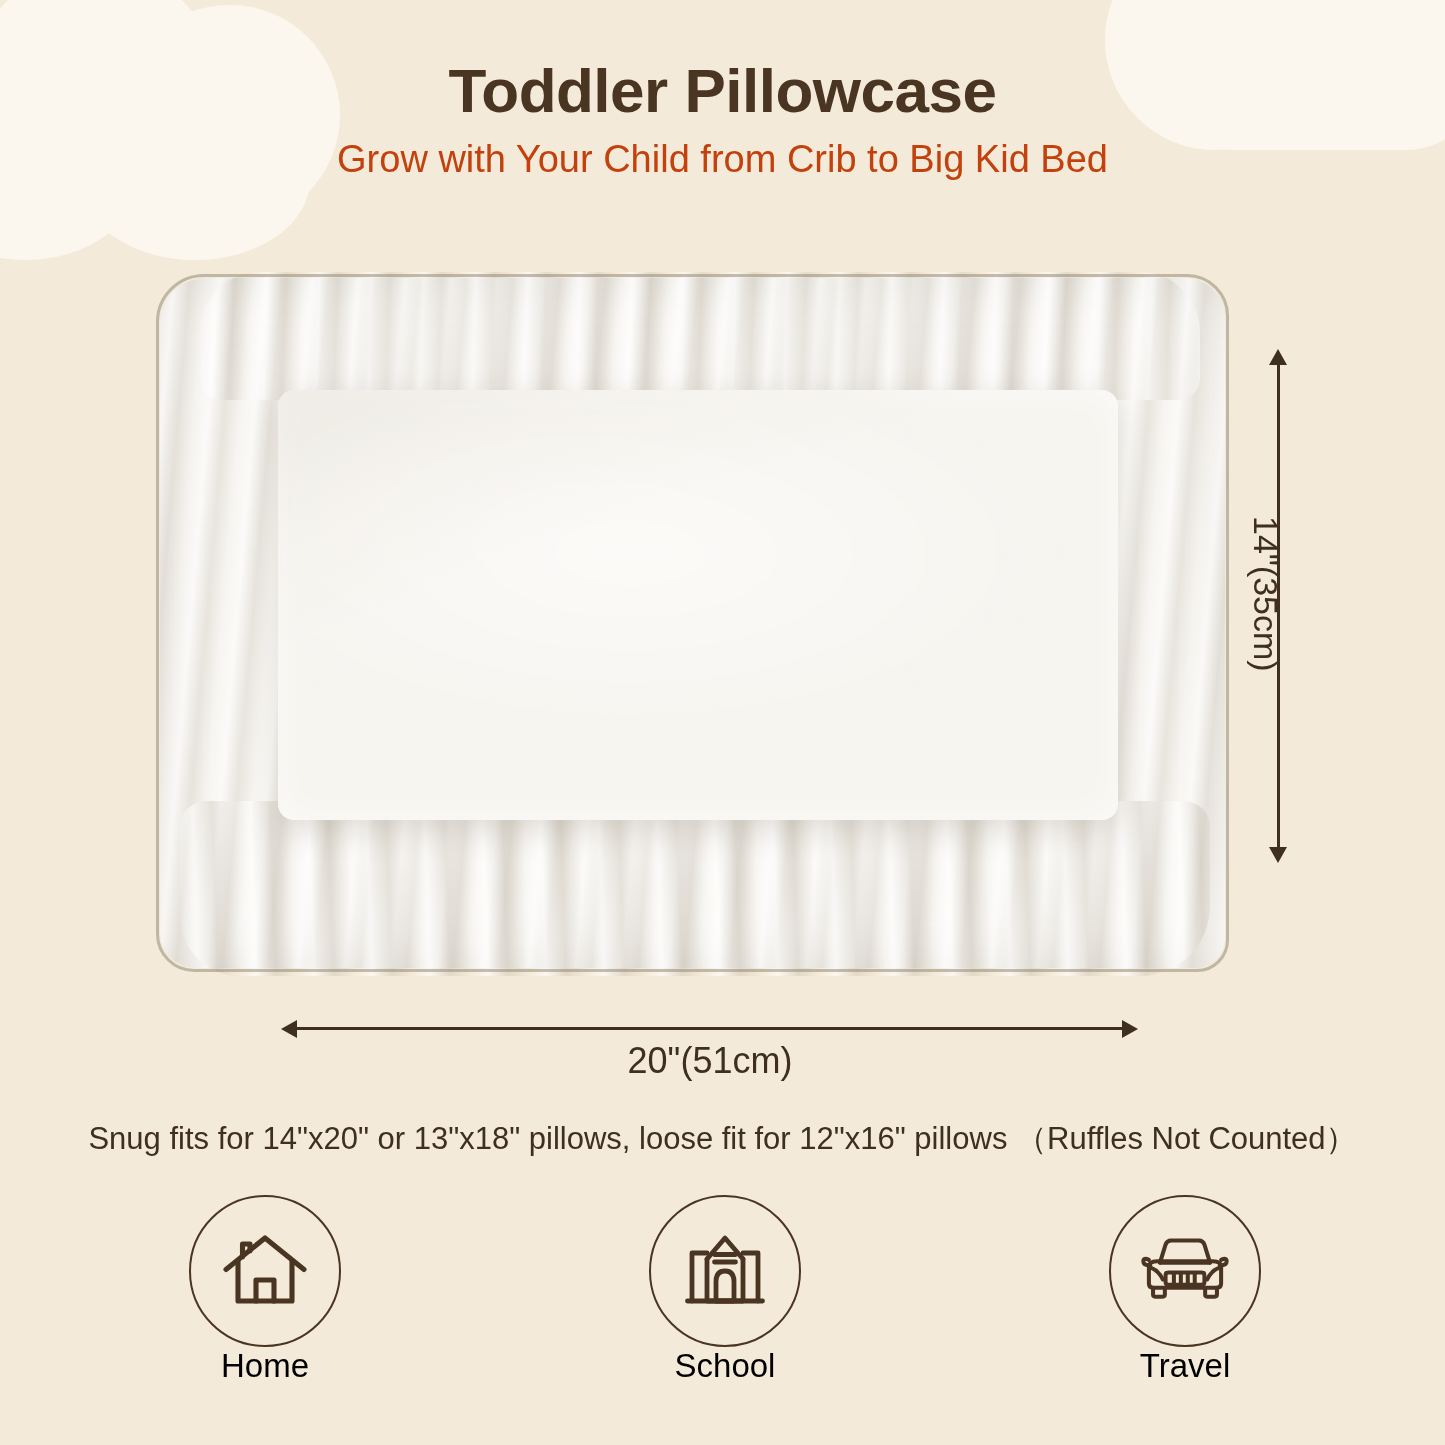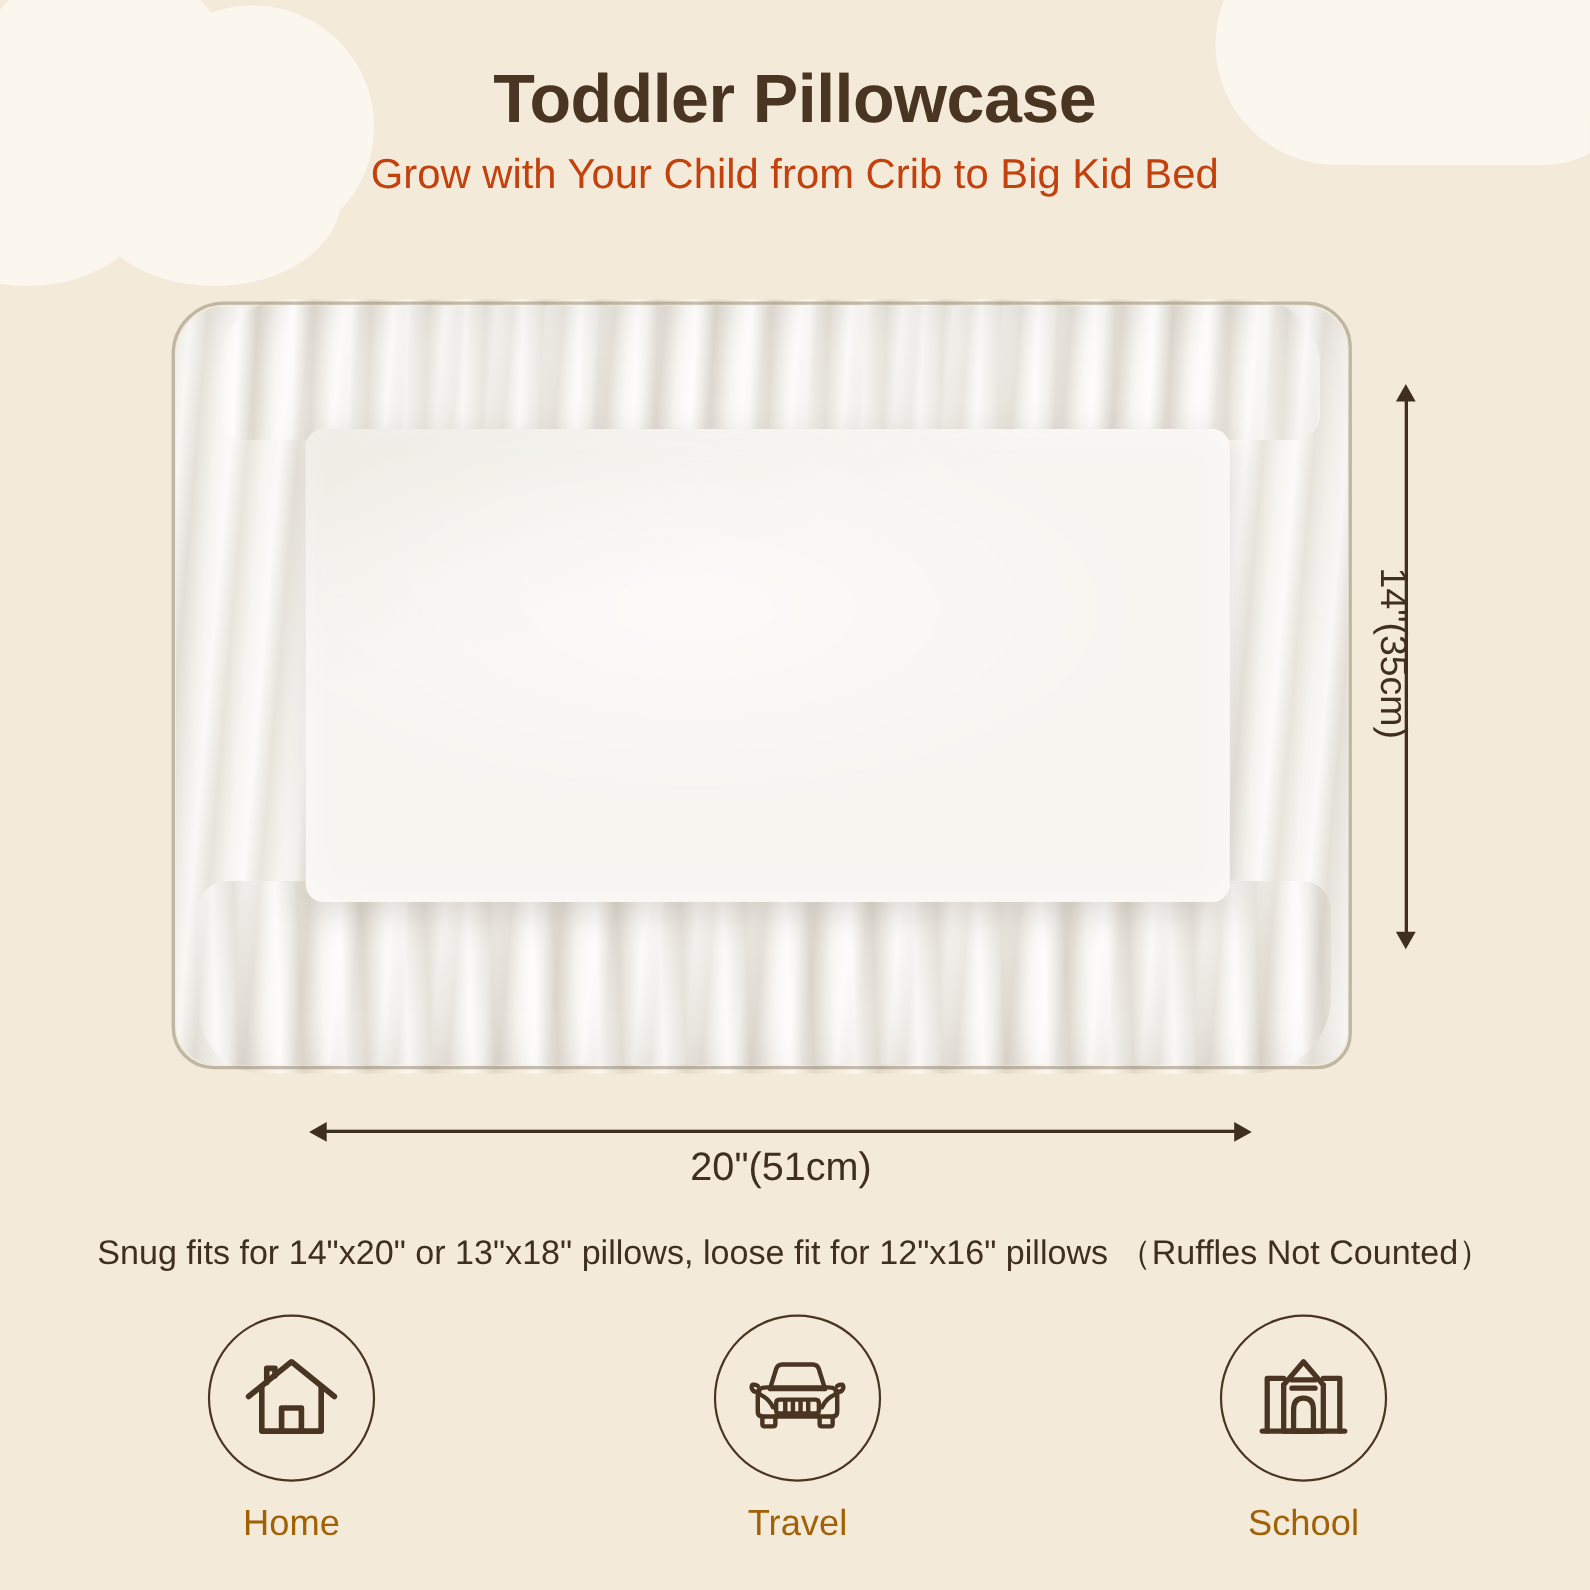--- a/index.html
+++ b/index.html
@@ -310,23 +310,22 @@
     width: 152px;
     height: 152px;
     border-radius: 50%;
     border: 2px solid #4a3422;
     display: flex;
     align-items: center;
     justify-content: center;
     box-sizing: border-box;
   }
   .usecase-label {
-    margin-top: 18px;
     font-size: 33px;
-    color: #a16207;
+    color: #000000;
   }
 </style>
 </head>
 <body>
 
 <div id="infographic">
 
   <div class="cloud" id="cloud-left">
     <span class="c1"></span>
       <span class="c2"></span>
@@ -375,20 +374,35 @@
     <div class="usecase">
       <div class="usecase-circle">
         <svg width="96" height="96" viewBox="0 0 64 64" fill="none" stroke="#4a3422" stroke-width="3.4" stroke-linecap="round" stroke-linejoin="round">
           <polyline points="6,31 32,10 58,31"></polyline>
           <polyline points="14,25 14,52 50,52 50,25"></polyline>
           <polyline points="26,52 26,38 38,38 38,52"></polyline>
           <polyline points="17,22.5 17,14 22,14 22,18.5"></polyline>
         </svg>
       </div>
       <div class="usecase-label">Home</div>
+    </div>
+
+    <div class="usecase">
+      <div class="usecase-circle">
+        <svg width="96" height="96" viewBox="0 0 64 64" fill="none" stroke="#4a3422" stroke-width="3.2" stroke-linecap="round" stroke-linejoin="round">
+          <polyline points="20,24 32,10 44,24"></polyline>
+          <polyline points="20,24 20,52 44,52 44,24"></polyline>
+          <polyline points="20,20 10,20 10,52"></polyline>
+          <polyline points="44,20 54,20 54,52"></polyline>
+          <path d="M26 39 Q26 32 32 32 Q38 32 38 39 L38 52 L26 52 Z"></path>
+          <path d="M25 21 L39 21 M25 26 L39 26"></path>
+          <path d="M7 52 L57 52"></path>
+        </svg>
+      </div>
+      <div class="usecase-label">School</div>
     </div>
 
     <div class="usecase">
       <div class="usecase-circle">
         <svg width="100" height="100" viewBox="0 0 72 72" fill="none" stroke="#4a3422" stroke-width="2.9" stroke-linecap="round" stroke-linejoin="round">
           <path d="M18 30 L22 17 Q23 14 26 14 L46 14 Q49 14 50 17 L54 30"></path>
           <path d="M10 33 Q10 29 16 29 L56 29 Q62 29 62 33 L62 45 Q62 48 59 48 L13 48 Q10 48 10 45 Z"></path>
           <path d="M18 30 L54 30"></path>
           <path d="M24 37 L48 37 Q50 37 50 39.5 L50 44 Q50 46 48 46 L24 46 Q22 46 22 44 L22 39.5 Q22 37 24 37 Z"></path>
           <path d="M28 37.5 L28 45.5 M33 37.5 L33 45.5 M38 37.5 L38 45.5 M43 37.5 L43 45.5"></path>
@@ -396,30 +410,15 @@
           <path d="M62 28 Q66 26 66 29 Q66 32 61 32"></path>
           <path d="M13 48 L13 53 Q13 54.5 14.5 54.5 L20 54.5 Q21.5 54.5 21.5 53 L21.5 48"></path>
           <path d="M50.5 48 L50.5 53 Q50.5 54.5 52 54.5 L57.5 54.5 Q59 54.5 59 53 L59 48"></path>
           <path d="M12 34 Q17 36 20 42"></path>
           <path d="M60 34 Q55 36 52 42"></path>
         </svg>
       </div>
       <div class="usecase-label">Travel</div>
     </div>
 
-    <div class="usecase">
-      <div class="usecase-circle">
-        <svg width="96" height="96" viewBox="0 0 64 64" fill="none" stroke="#4a3422" stroke-width="3.2" stroke-linecap="round" stroke-linejoin="round">
-          <polyline points="20,24 32,10 44,24"></polyline>
-          <polyline points="20,24 20,52 44,52 44,24"></polyline>
-          <polyline points="20,20 10,20 10,52"></polyline>
-          <polyline points="44,20 54,20 54,52"></polyline>
-          <path d="M26 39 Q26 32 32 32 Q38 32 38 39 L38 52 L26 52 Z"></path>
-          <path d="M25 21 L39 21 M25 26 L39 26"></path>
-          <path d="M7 52 L57 52"></path>
-        </svg>
-      </div>
-      <div class="usecase-label">School</div>
-    </div>
-
   </div>
 
 </div>
 
 </body></html>

